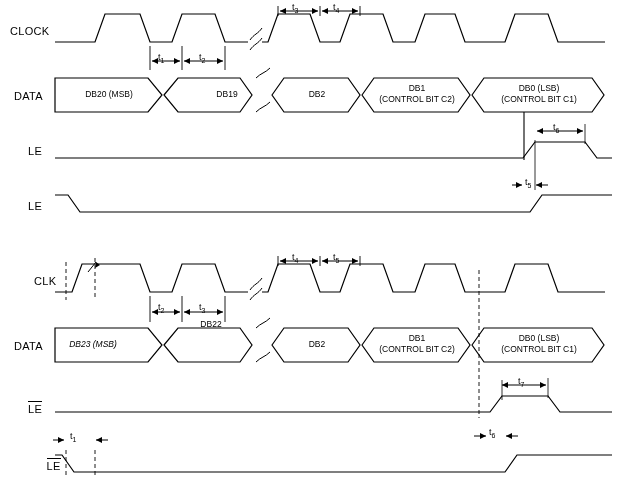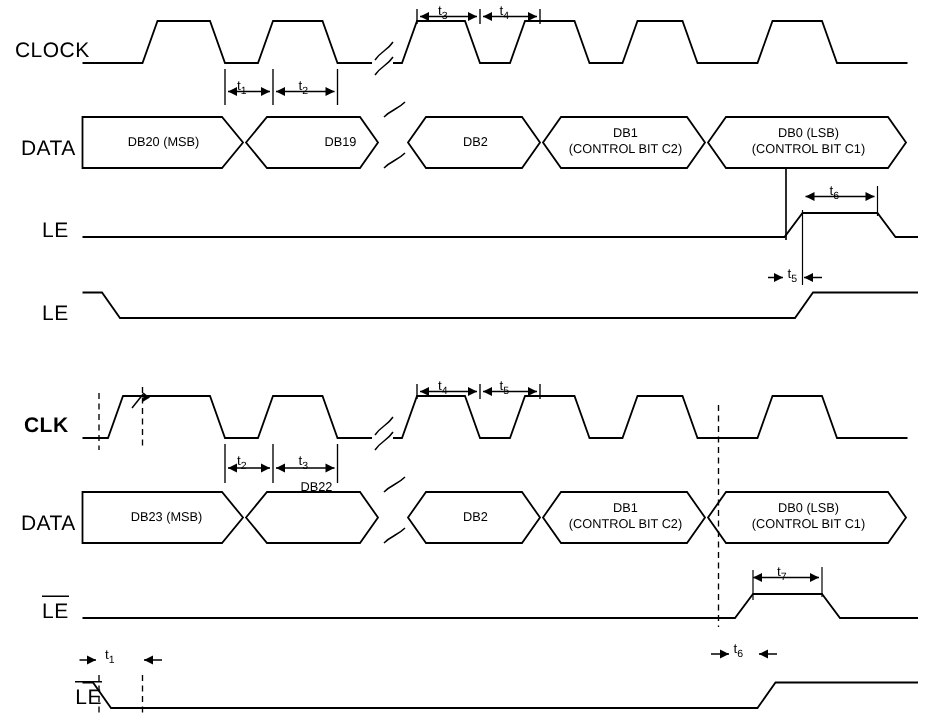--- a/index.html
+++ b/index.html
@@ -1,20 +1,20 @@
 <!DOCTYPE html>
 <html><head>
 <meta charset="utf-8">
 <style>
   html,body{margin:0;padding:0;background:#ffffff;}
   body{width:624px;height:485px;font-family:"Liberation Sans",sans-serif;position:relative;overflow:hidden;}
   .stage{position:relative;width:624px;height:485px;}
   svg.timing{position:absolute;left:0;top:0;width:624px;height:485px;}
   .lbl{position:absolute;font-size:9px;color:#000;white-space:nowrap;}
-  .lbl.sig{font-size:14px;letter-spacing:.3px;}
+  .lbl.sig{font-size:11px;letter-spacing:.3px;}
   .lbl.cell{font-size:8.5px;text-align:center;line-height:1.15;}
   .lbl.t{font-size:9px;}
   .lbl.t sub{font-size:7px;}
   .overbar{position:relative;display:inline-block;}
   .overbar::before{content:"";position:absolute;left:0;right:0;top:-2px;border-top:1px solid #000;}
 </style>
 </head>
 <body>
 
 <div class="stage">
@@ -139,26 +139,26 @@
   <div class="lbl cell" style="left:484px;top:95px;width:110px;">(CONTROL BIT C1)</div>
 
   <div class="lbl t" style="left:158px;top:52px;"><span>t</span><sub>1</sub></div>
   <div class="lbl t" style="left:199px;top:52px;"><span>t</span><sub>2</sub></div>
   <div class="lbl t" style="left:292px;top:2px;"><span>t</span><sub>3</sub></div>
   <div class="lbl t" style="left:333px;top:2px;"><span>t</span><sub>4</sub></div>
   <div class="lbl t" style="left:525px;top:177px;"><span>t</span><sub>5</sub></div>
   <div class="lbl t" style="left:553px;top:122px;"><span>t</span><sub>6</sub></div>
 
   
-  <div class="lbl sig" style="left:16px;top:275px;font-weight:bold;">CLK</div>
+  <div class="lbl sig" style="left:34px;top:275px;">CLK</div>
   <div class="lbl sig" style="left:14px;top:340px;">DATA</div>
   <div class="lbl sig overbar" style="left:28px;top:399px;">LE</div>
   <div class="lbl sig overbar" style="left:28px;top:456px;">LE</div>
 
-  <div class="lbl cell" style="left:66px;top:340px;width:90px;">DB23 (MSB)</div>
+  <div class="lbl cell" style="left:48px;top:340px;width:90px;font-style:italic;">DB23 (MSB)</div>
   <div class="lbl cell" style="left:176px;top:320px;width:70px;">DB22</div>
   <div class="lbl cell" style="left:284px;top:340px;width:66px;">DB2</div>
   <div class="lbl cell" style="left:374px;top:334px;width:86px;">DB1</div>
   <div class="lbl cell" style="left:368px;top:345px;width:98px;">(CONTROL BIT C2)</div>
   <div class="lbl cell" style="left:486px;top:334px;width:106px;">DB0 (LSB)</div>
   <div class="lbl cell" style="left:484px;top:345px;width:110px;">(CONTROL BIT C1)</div>
 
   <div class="lbl t" style="left:158px;top:302px;"><span>t</span><sub>2</sub></div>
   <div class="lbl t" style="left:199px;top:302px;"><span>t</span><sub>3</sub></div>
   <div class="lbl t" style="left:292px;top:252px;"><span>t</span><sub>4</sub></div>

